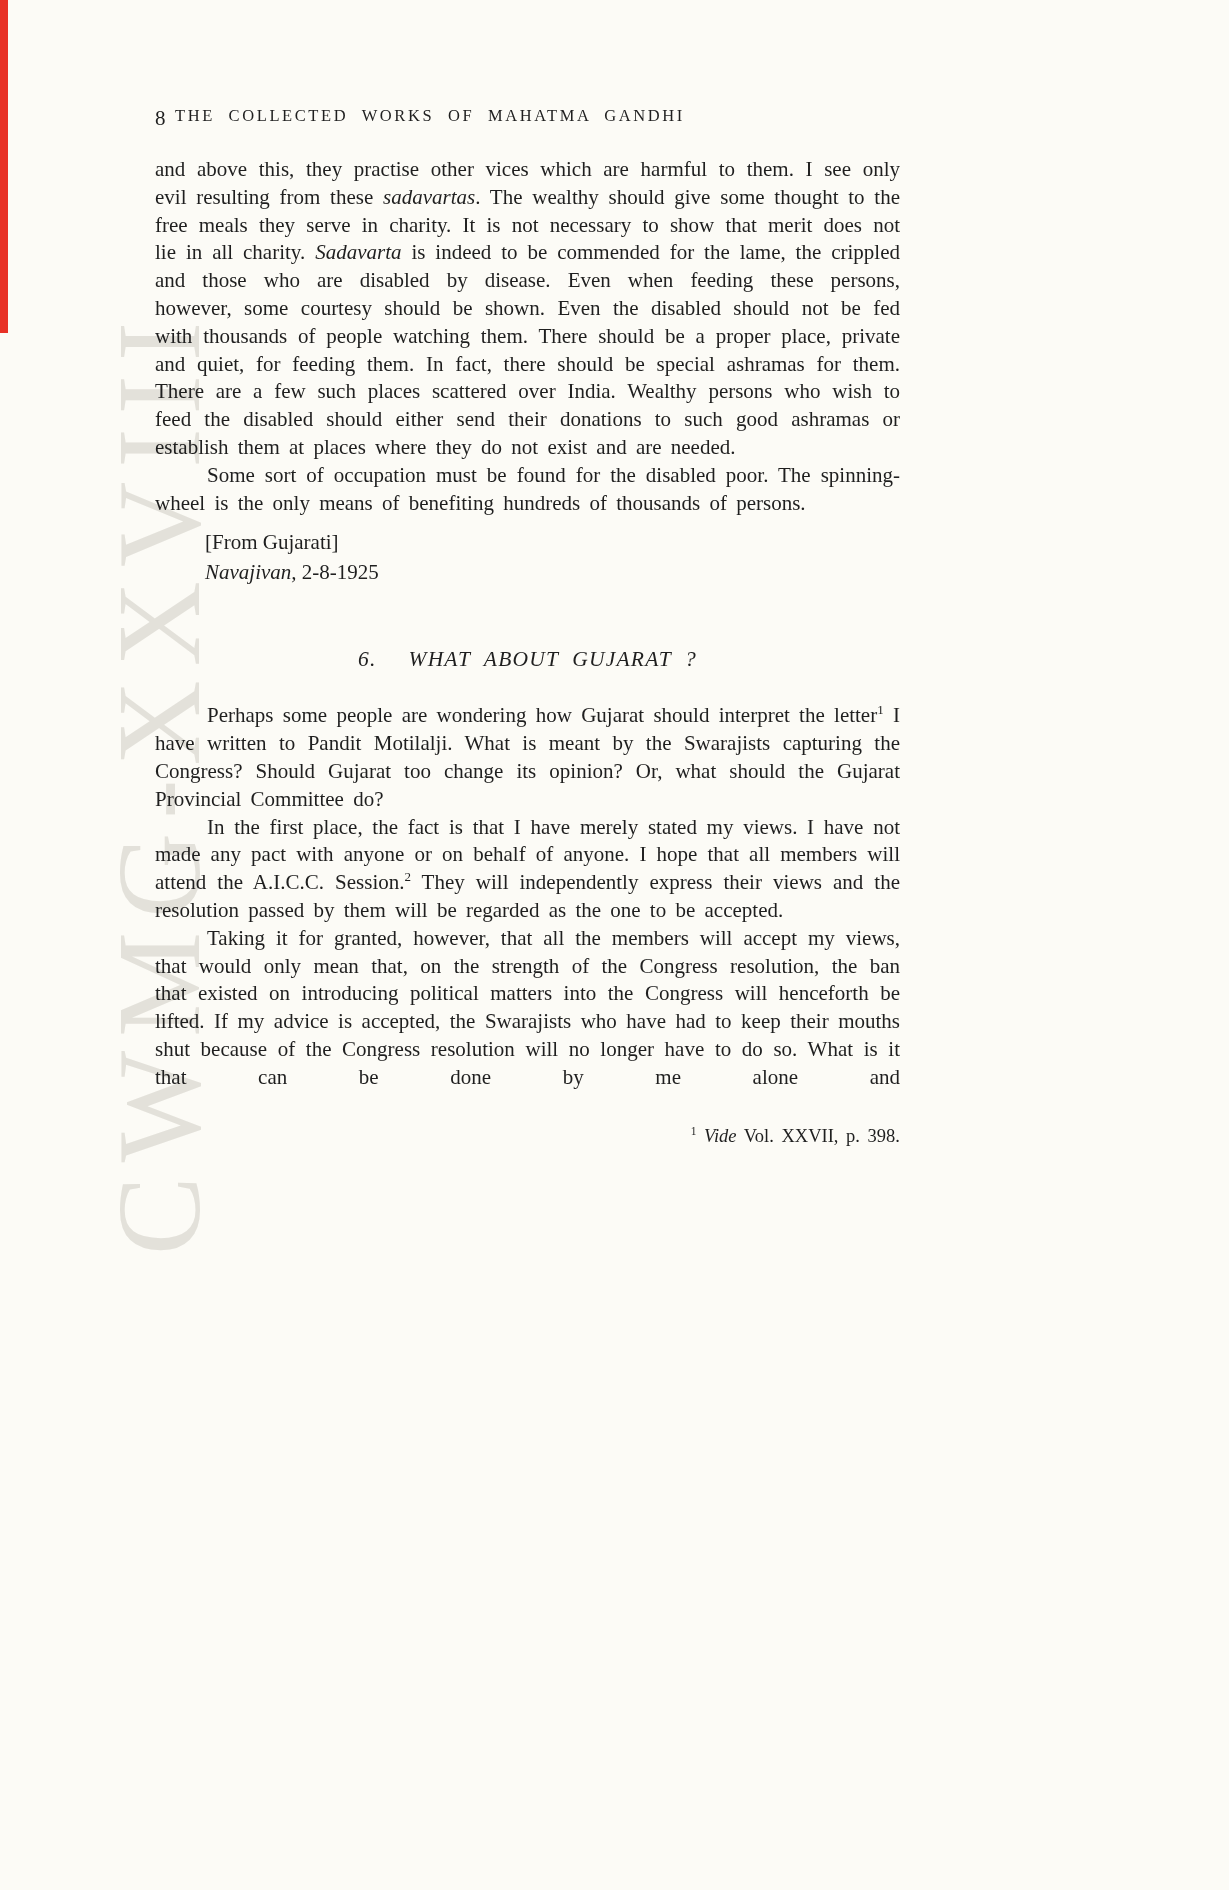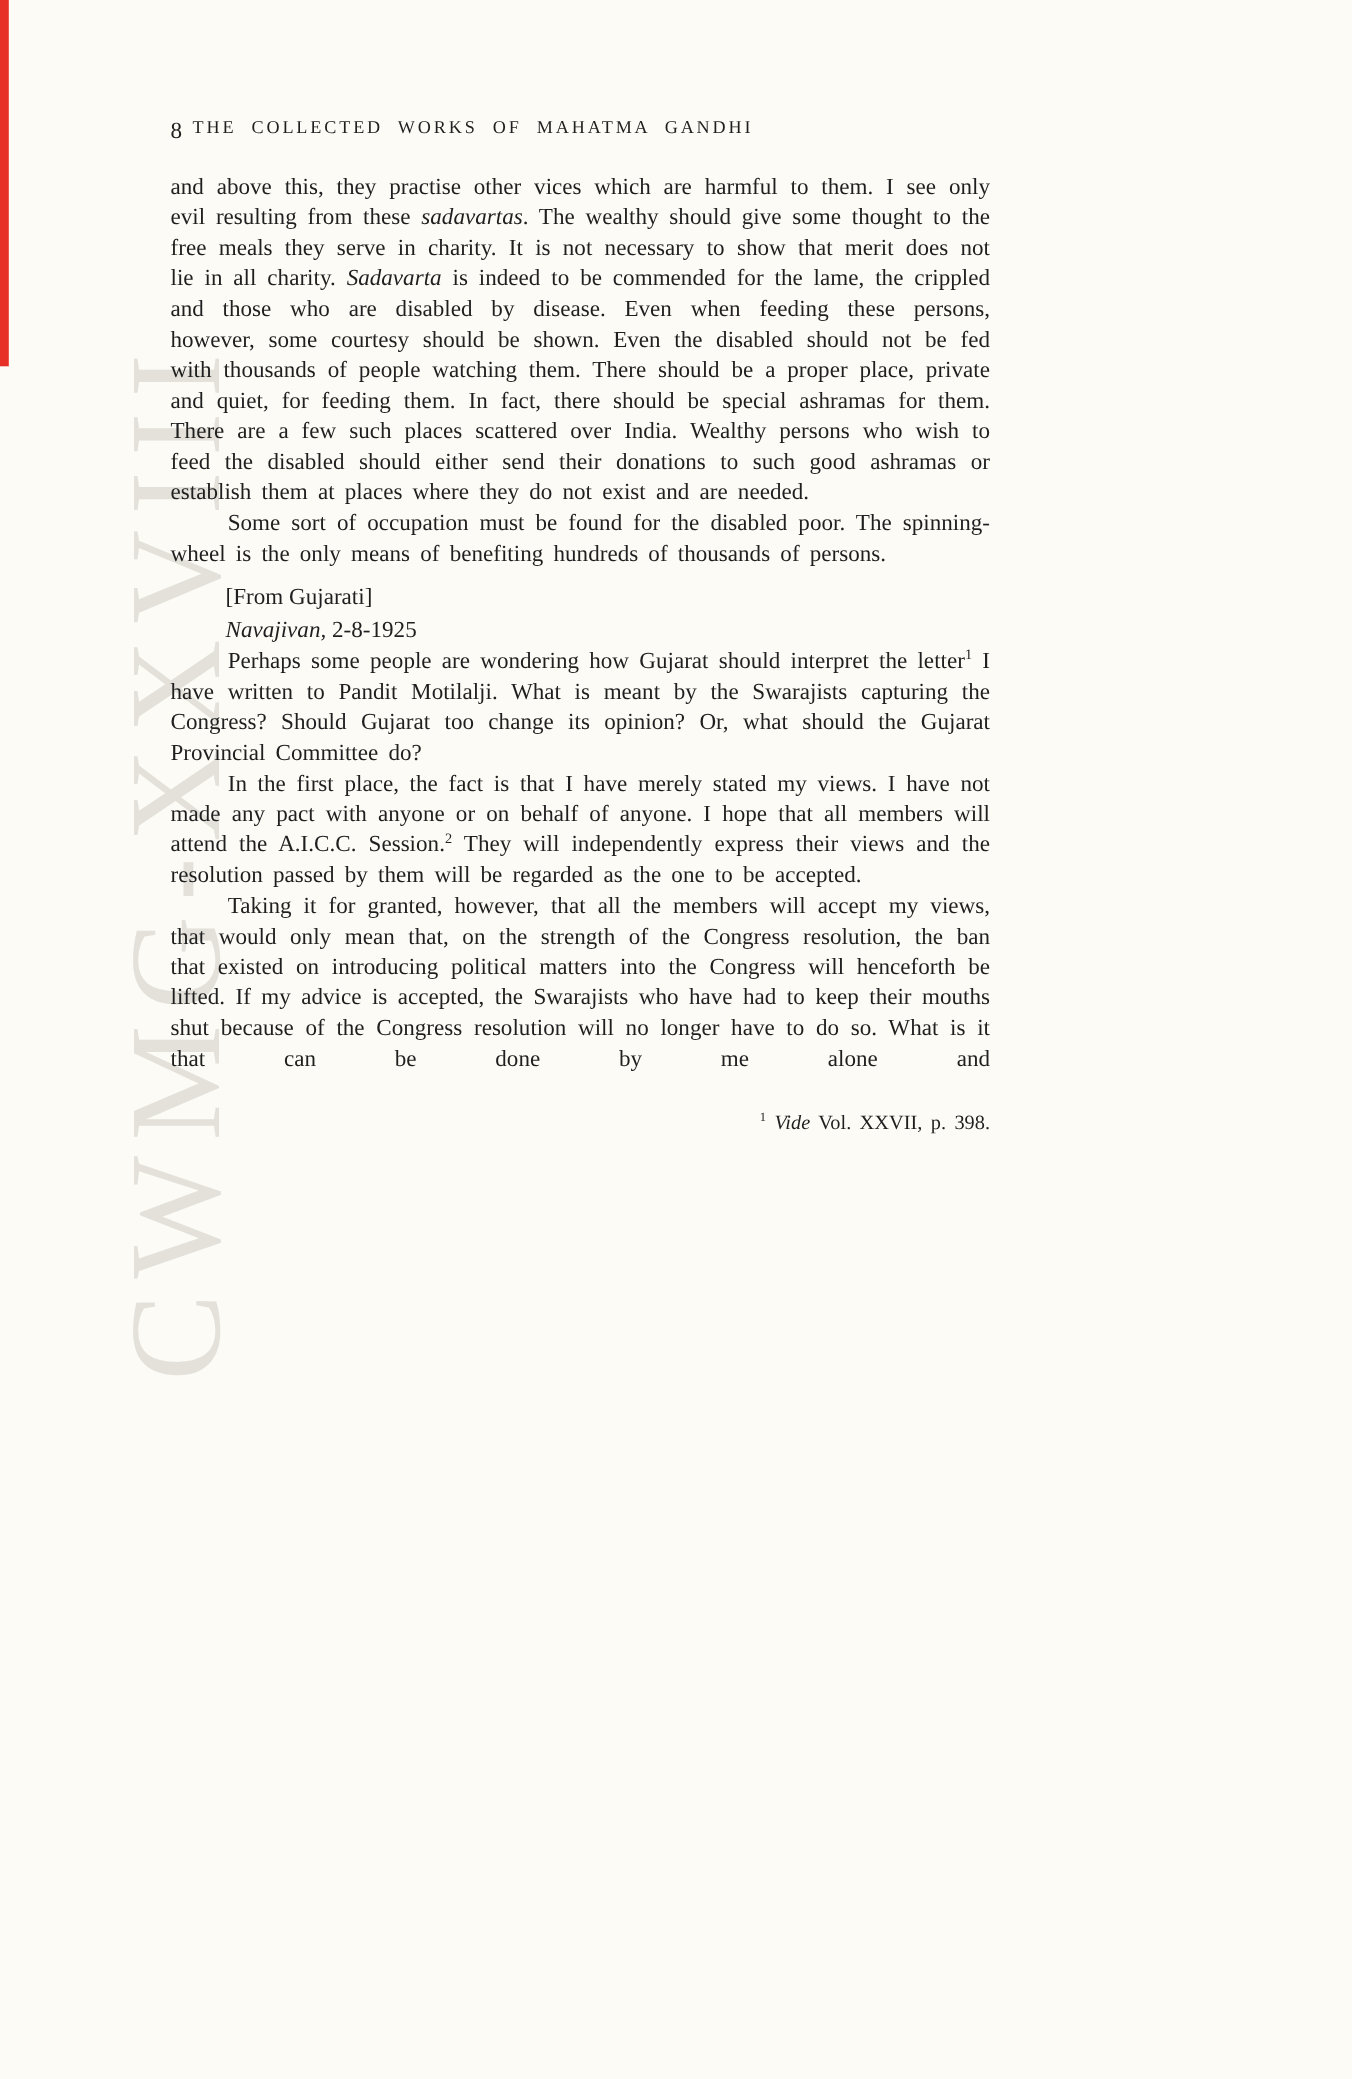--- a/index.html
+++ b/index.html
@@ -102,20 +102,23 @@
 
     <p class="body-par"><span>and above this, they practise other vices which are harmful to them. I see only evil resulting from these </span><span class="it">sadavartas</span><span>. The wealthy should give some thought to the free meals they serve in charity. It is not necessary to show that merit does not lie in all charity. </span><span class="it">Sadavarta</span><span> is indeed to be commended for the lame, the crippled and those who are disabled by disease. Even when feeding these persons, however, some courtesy should be shown. Even the disabled should not be fed with thousands of people watching them. There should be a proper place, private and quiet, for feeding them. In fact, there should be special ashramas for them. There are a few such places scattered over India. Wealthy persons who wish to feed the disabled should either send their donations to such good ashramas or establish them at places where they do not exist and are needed.</span></p>
 
     <p class="body-par indent"><span>Some sort of occupation must be found for the disabled poor. The spinning-wheel is the only means of benefiting hundreds of thousands of persons.</span></p>
 
     <div class="source-block">
       <p class="source-line">[From Gujarati]</p>
       <p class="source-line"><span class="it">Navajivan,</span><span> 2-8-1925</span></p>
     </div>
 
+    <div class="section-heading">
+      <span class="heading-number">6.</span><span>WHAT ABOUT GUJARAT ?</span>
+    </div>
 
     <p class="body-par indent a2-par"><span>Perhaps some people are wondering how Gujarat should interpret the letter</span><sup>1</sup><span> I have written to Pandit Motilalji. What is meant by the Swarajists capturing the Congress? Should Gujarat too change its opinion? Or, what should the Gujarat Provincial Committee do?</span></p>
 
     <p class="body-par indent a2-par"><span>In the first place, the fact is that I have merely stated my views. I have not made any pact with anyone or on behalf of anyone. I hope that all members will attend the A.I.C.C. Session.</span><sup>2</sup><span> They will independently express their views and the resolution passed by them will be regarded as the one to be accepted.</span></p>
 
     <p class="body-par indent a2-par justify-last"><span>Taking it for granted, however, that all the members will accept my views, that would only mean that, on the strength of the Congress resolution, the ban that existed on introducing political matters into the Congress will henceforth be lifted. If my advice is accepted, the Swarajists who have had to keep their mouths shut because of the Congress resolution will no longer have to do so. What is it that can be done by me alone and</span></p>
 
     <div class="footnotes">
       <p class="footnote"><sup>1</sup><span> </span><span class="it">Vide</span><span> Vol. XXVII, p. 398.</span></p>
     </div>

